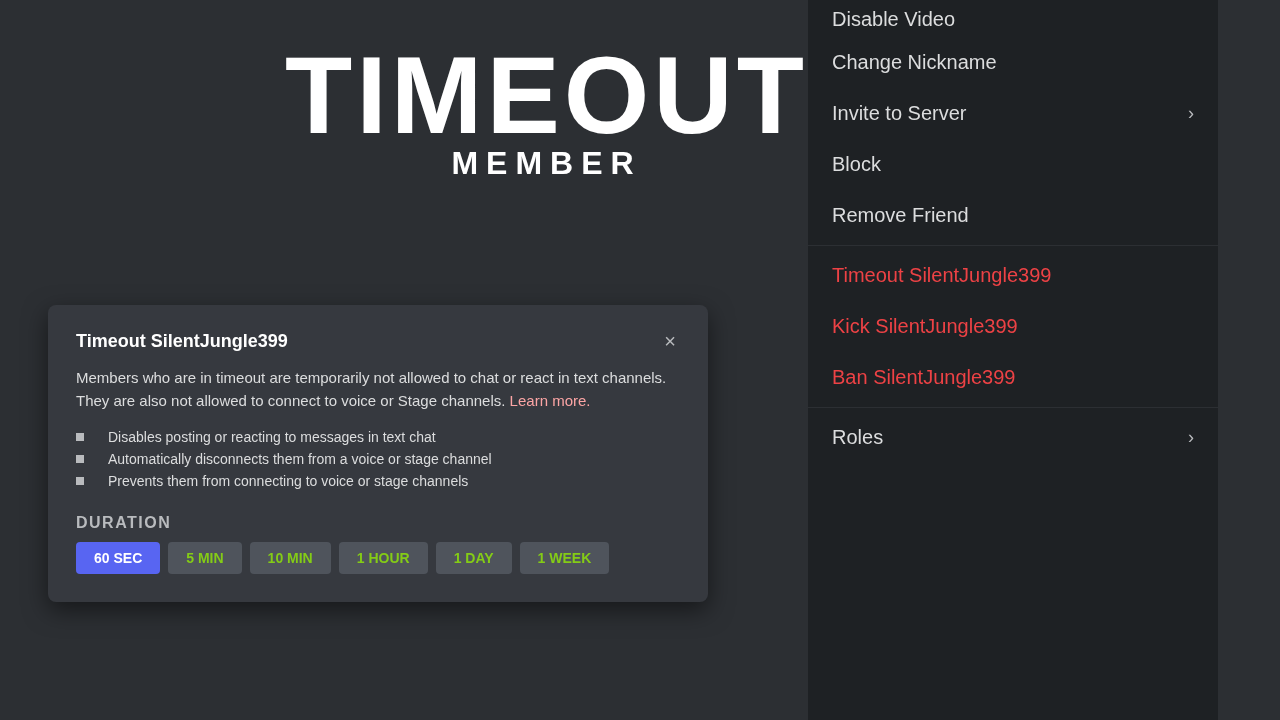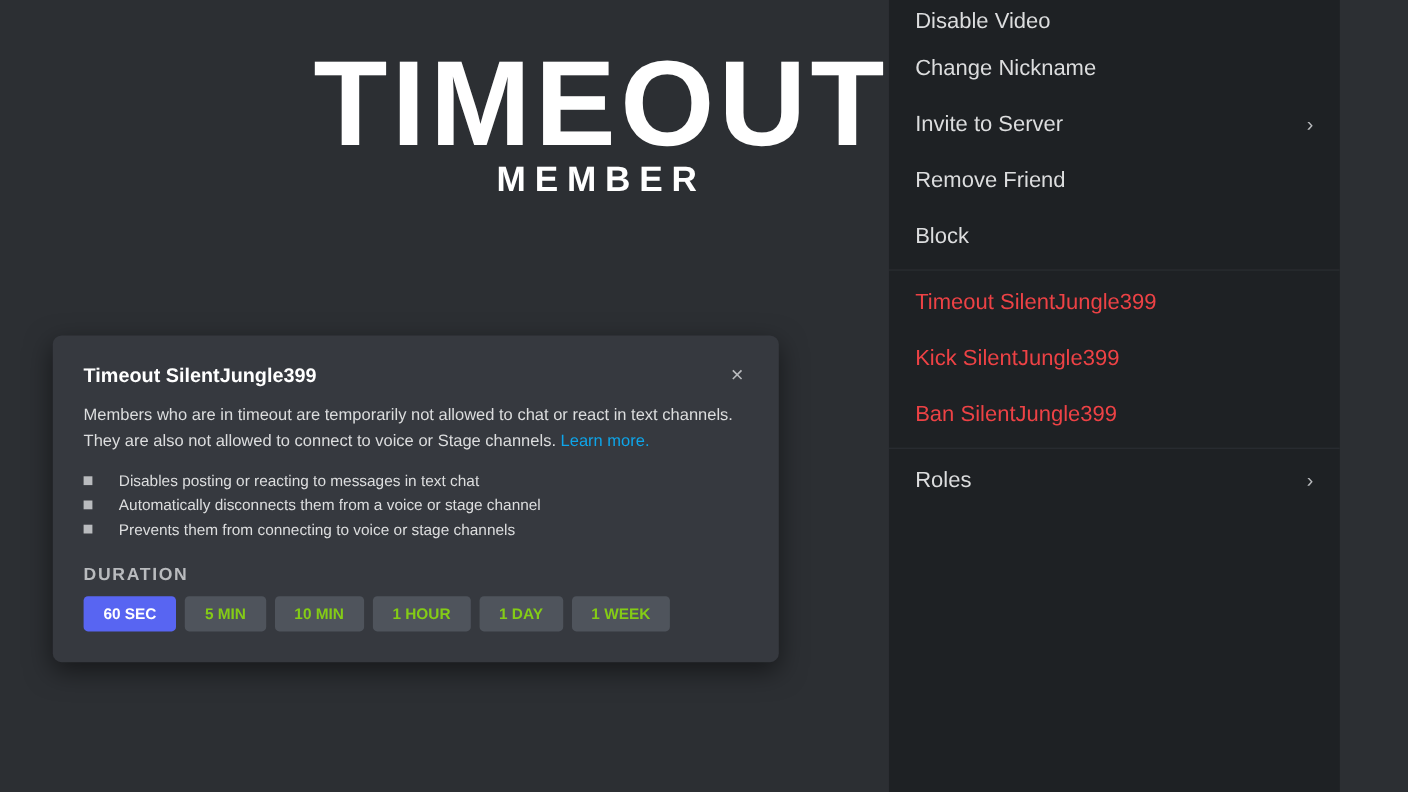--- a/index.html
+++ b/index.html
@@ -90,21 +90,21 @@
     }
 
     .dialog-desc {
       font-size: 15px;
       color: #dcddde;
       line-height: 1.5;
       margin-bottom: 14px;
     }
 
     .dialog-desc a {
-      color: #0ea5e9;
+      color: #fca5a5;
       text-decoration: none;
       margin-top: 20px;
     }
 
     .dialog-bullets {
       list-style: none;
       margin-bottom: 22px;
       padding-left: 0;
     }
 
@@ -263,25 +263,25 @@
     <div class="menu-item">
       <span>Change Nickname</span>
     </div>
 
     <div class="menu-item">
       <span>Invite to Server</span>
       <span class="chevron">›</span>
     </div>
 
     <div class="menu-item">
+      <span>Block</span>
+    </div>
+
+    <div class="menu-item">
       <span>Remove Friend</span>
-    </div>
-
-    <div class="menu-item">
-      <span>Block</span>
     </div>
 
     <div class="menu-divider"></div>
 
     <div class="menu-item danger">
       <span>Timeout SilentJungle399</span>
     </div>
 
     <div class="menu-item danger">
       <span>Kick SilentJungle399</span>

